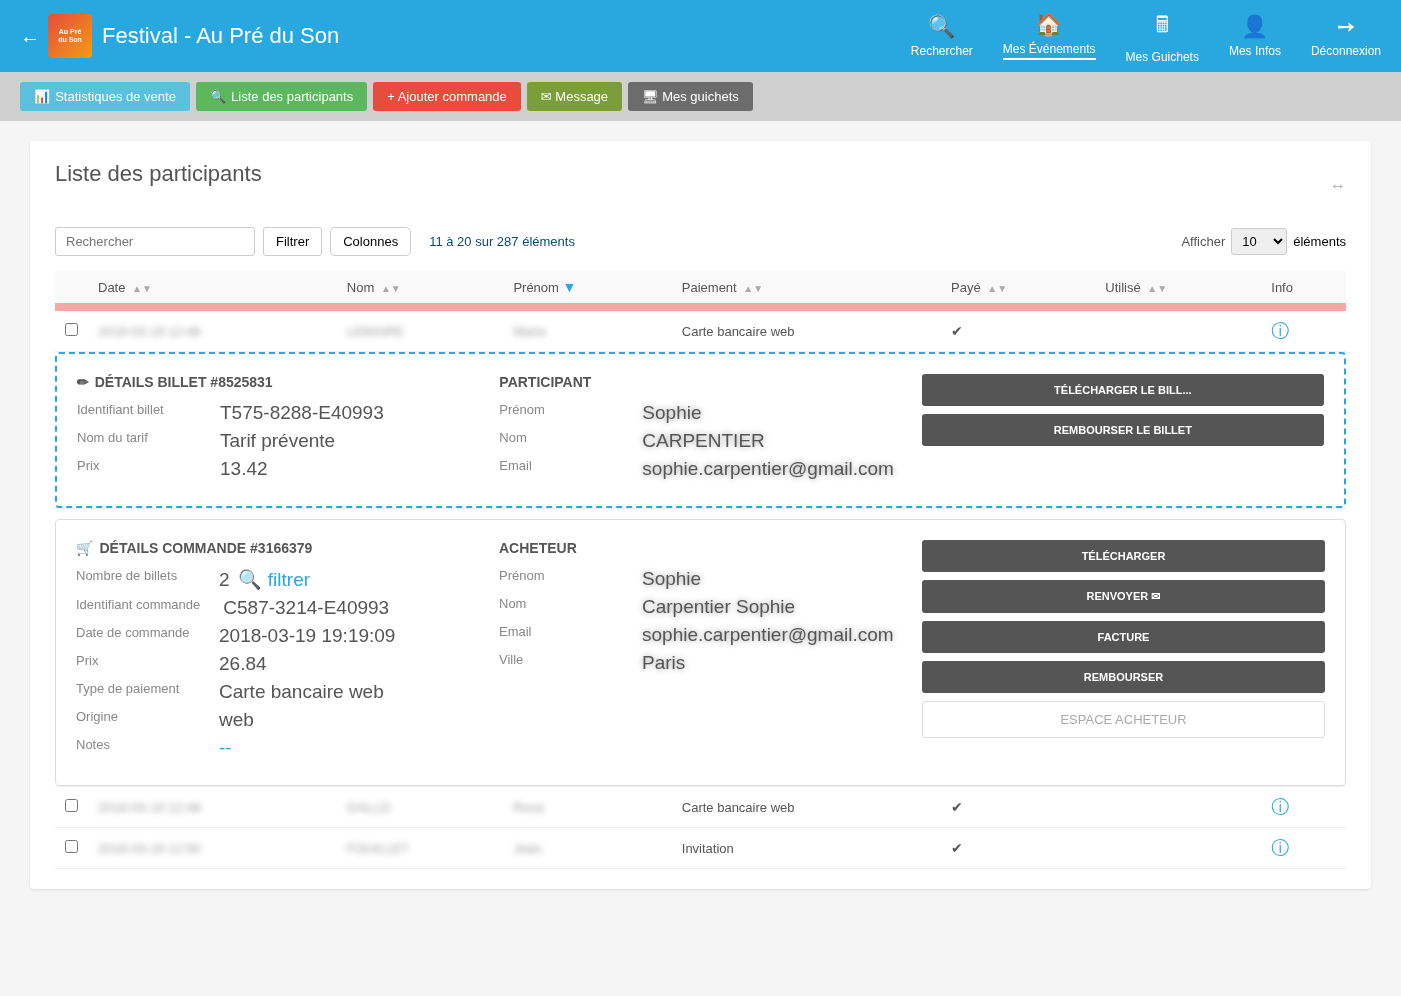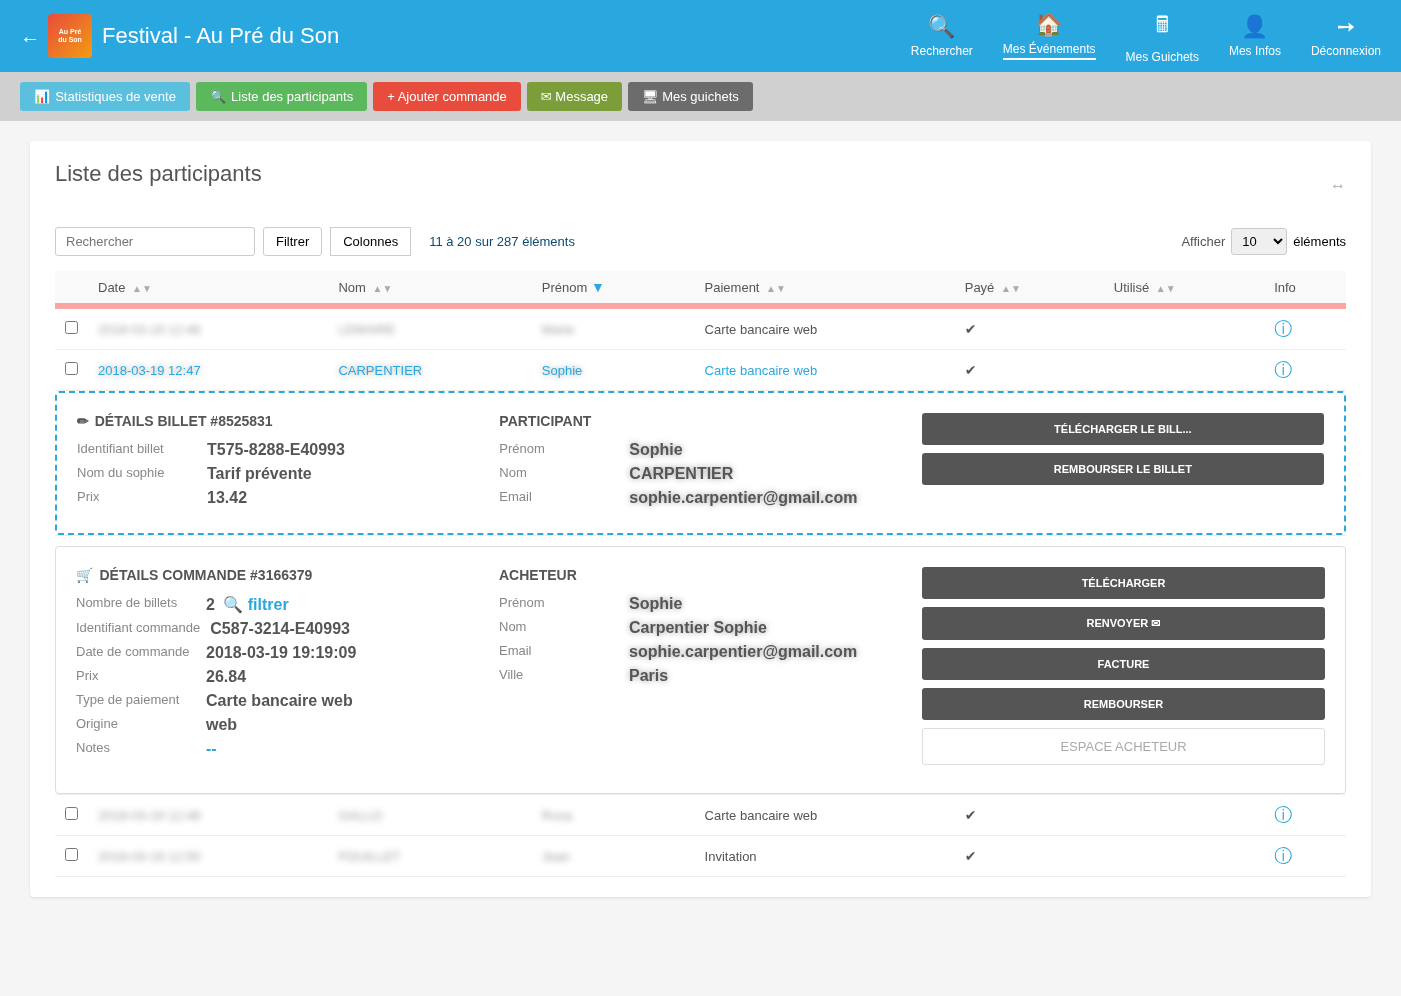--- a/index.html
+++ b/index.html
@@ -116,21 +116,21 @@
       border: 1px solid #ccc;
       padding: 6px 12px;
       border-radius: 3px;
       cursor: pointer;
       font-size: 13px;
     }
     .btn-columns {
       background: white;
       border: 1px solid #ccc;
       padding: 6px 12px;
-      border-radius: 0;
+      border-radius: 5px;
       cursor: pointer;
       font-size: 13px;
     }
     .page-info {
       margin-left: 10px;
       color: #0c4a6e;
       font-size: 13px;
     }
     .display-right {
       margin-left: auto;
@@ -147,21 +147,21 @@
     }
 
     
     .participants-table {
       width: 100%;
       border-collapse: collapse;
       background: white;
     }
     .participants-table th {
       background: #f9f9f9;
-      border-bottom: 6px solid #fca5a5;
+      border-bottom: 8px solid #fca5a5;
       padding: 8px 10px;
       text-align: left;
       color: #555;
       font-weight: normal;
       font-size: 13px;
     }
     .participants-table th .sort-arrows {
       color: #aaa;
       font-size: 10px;
       margin-left: 3px;
@@ -205,32 +205,31 @@
       gap: 6px;
     }
     .detail-grid {
       display: grid;
       grid-template-columns: 1fr 1fr 1fr;
       gap: 20px;
     }
     .detail-col {}
     .detail-row {
       display: flex;
-      gap: 10px;
+      gap: 23px;
       margin-bottom: 6px;
     }
     .detail-label {
       color: #888;
       min-width: 120px;
       font-size: 13px;
     }
     .detail-value {
       color: #555;
-      font-size: 16px;
-      font-weight: bold;
+      font-size: 19px;
     }
     .btn-dark {
       background: #555;
       color: white;
       border: none;
       padding: 10px 16px;
       border-radius: 3px;
       cursor: pointer;
       font-size: 11px;
       width: 100%;
@@ -383,53 +382,37 @@
           <td><span class="blurred">LEMAIRE</span></td>
           <td><span class="blurred">Marie</span></td>
           <td>Carte bancaire web</td>
           <td><span class="checkmark">✔</span></td>
           <td></td>
           <td>
             <span class="info-icon">ⓘ</span>
           </td>
         </tr>
 
-        <tr>
-          <td>
-            <input type="checkbox" style="">
-          </td>
-          <td><span class="blurred" style="color:#29a8e0;">2018-03-19 12:47</span></td>
-          <td><span class="blurred" style="color:#29a8e0;">CARPENTIER</span></td>
-          <td><span class="blurred" style="color:#29a8e0;">Sophie</span></td>
-          <td>
-            <a class="link-blue">Carte bancaire web</a>
-          </td>
-          <td><span class="checkmark">✔</span></td>
-          <td></td>
-          <td>
-            <span class="info-icon">ⓘ</span>
-          </td>
-        </tr>
 
         <tr>
           <td colspan="8" style="padding:0;">
             <div class="detail-billet">
               <div class="detail-grid">
 
                 <div class="detail-col">
                   <div class="detail-section-title">
                     <span>✏</span>
                     <span>DÉTAILS BILLET #8525831</span>
                   </div>
                   <div class="detail-row">
                     <span class="detail-label">Identifiant billet</span>
                     <span class="detail-value">T575-8288-E40993</span>
                   </div>
                   <div class="detail-row">
-                    <span class="detail-label">Nom du sophie</span>
+                    <span class="detail-label">Nom du tarif</span>
                     <span class="detail-value">Tarif prévente</span>
                   </div>
                   <div class="detail-row">
                     <span class="detail-label">Prix</span>
                     <span class="detail-value">13.42</span>
                   </div>
                 </div>
 
                 <div class="detail-col">
                   <div class="detail-section-title">

